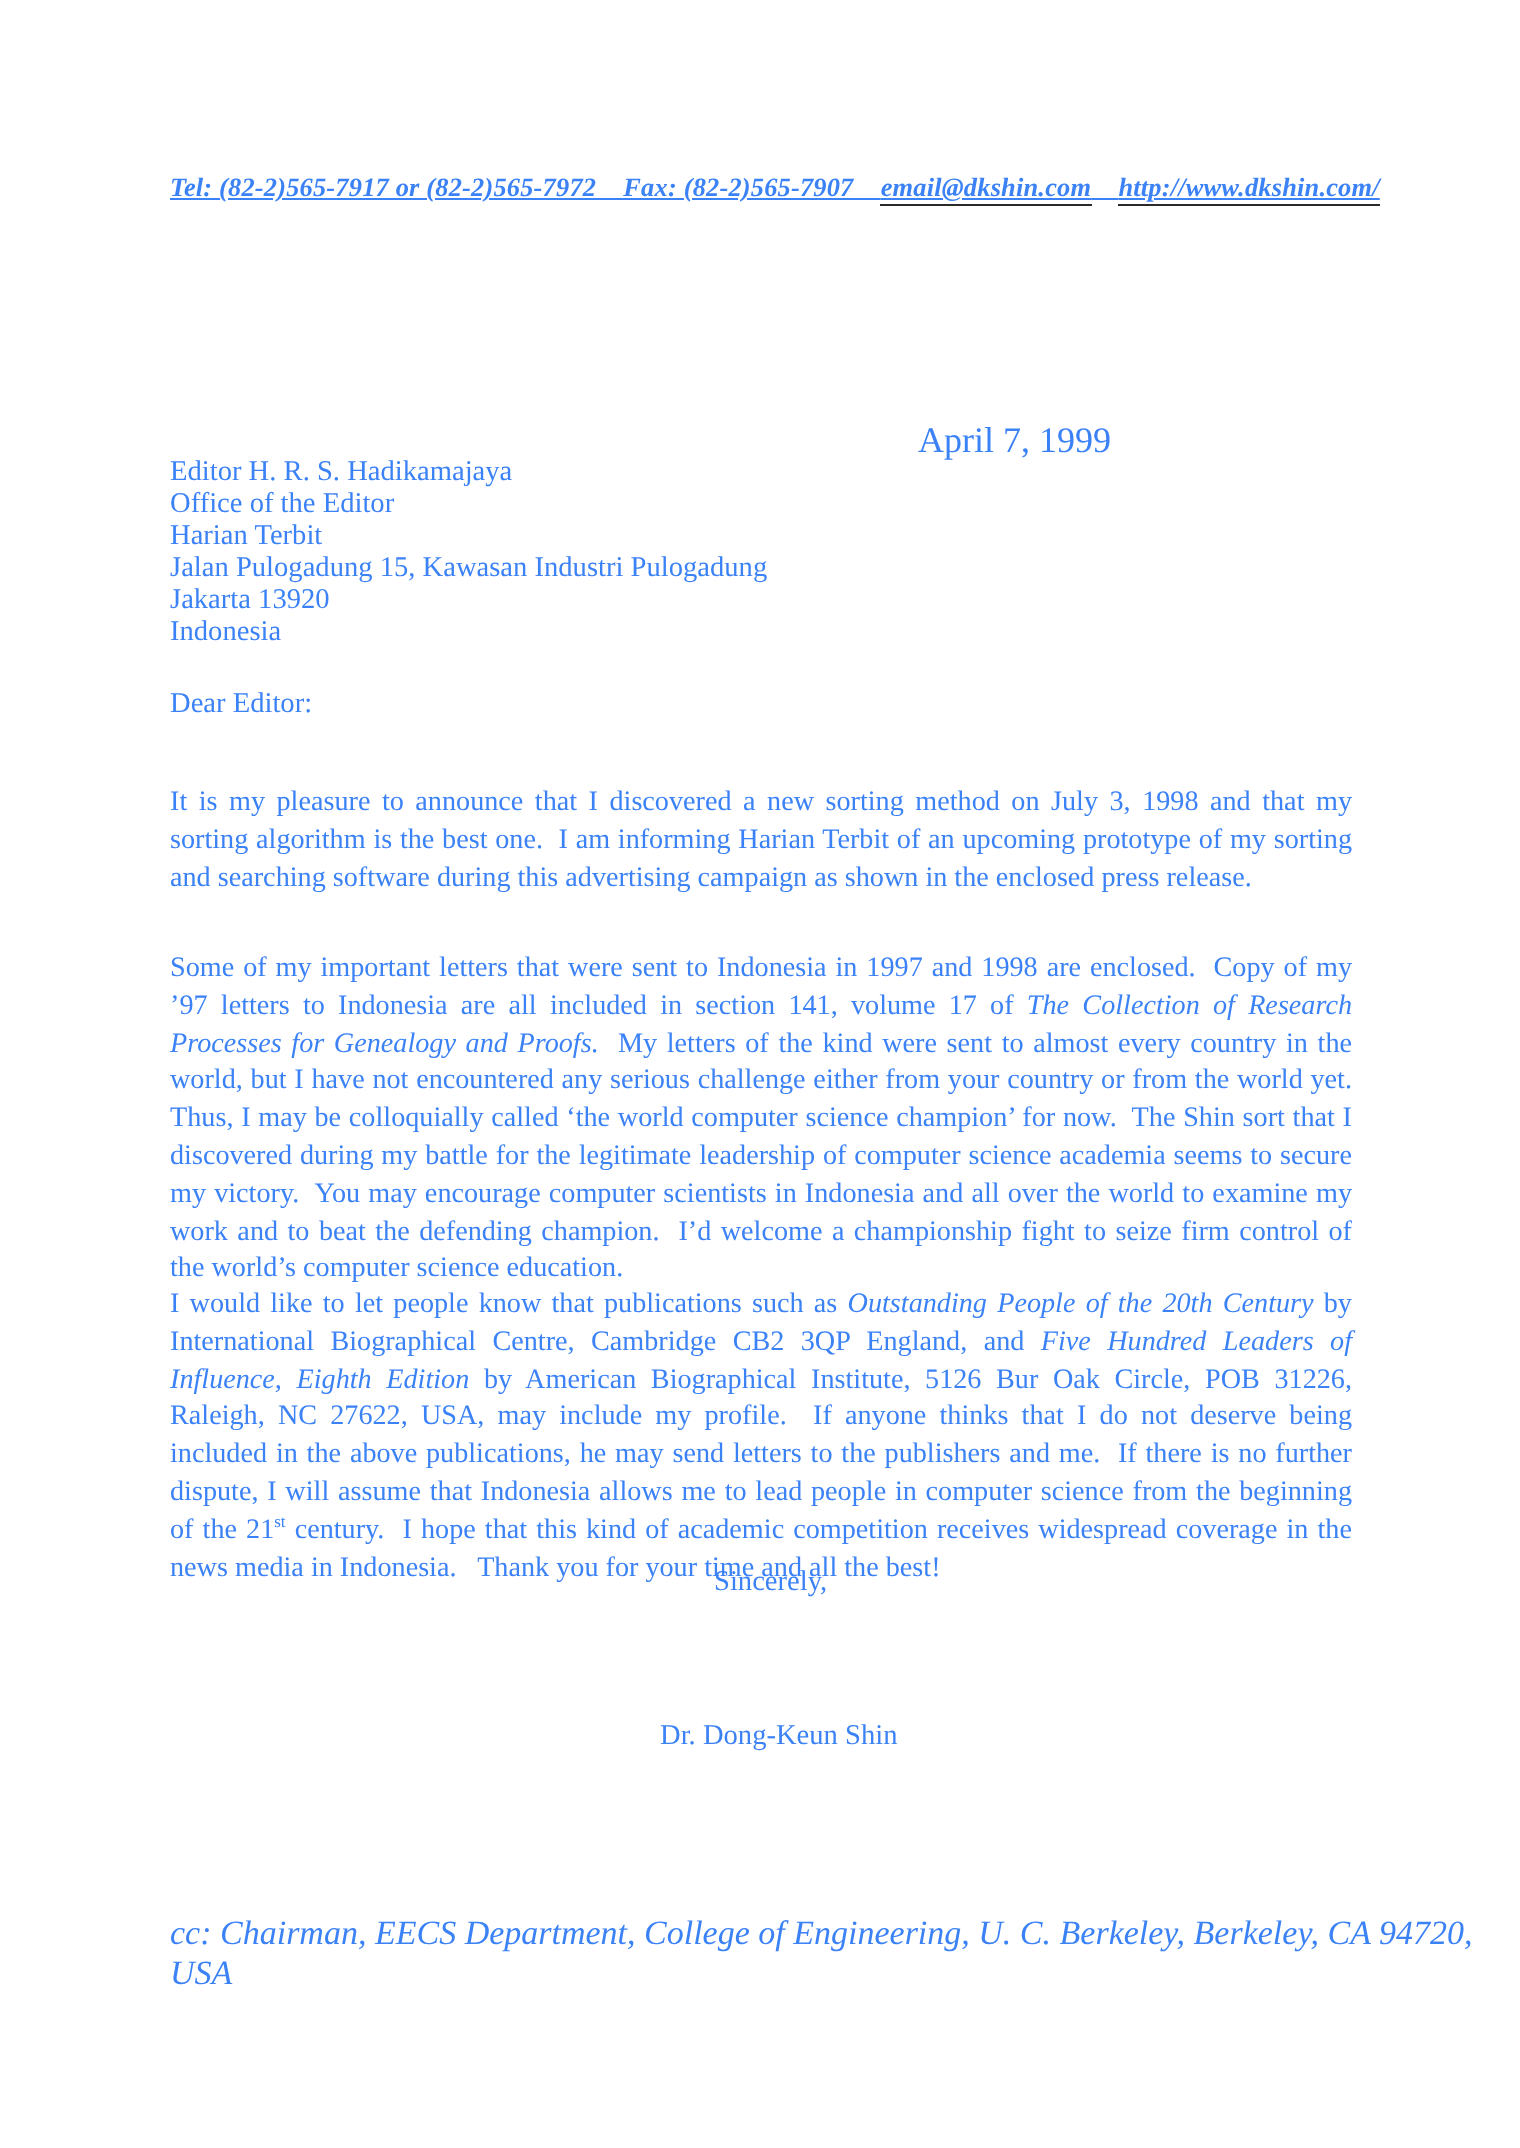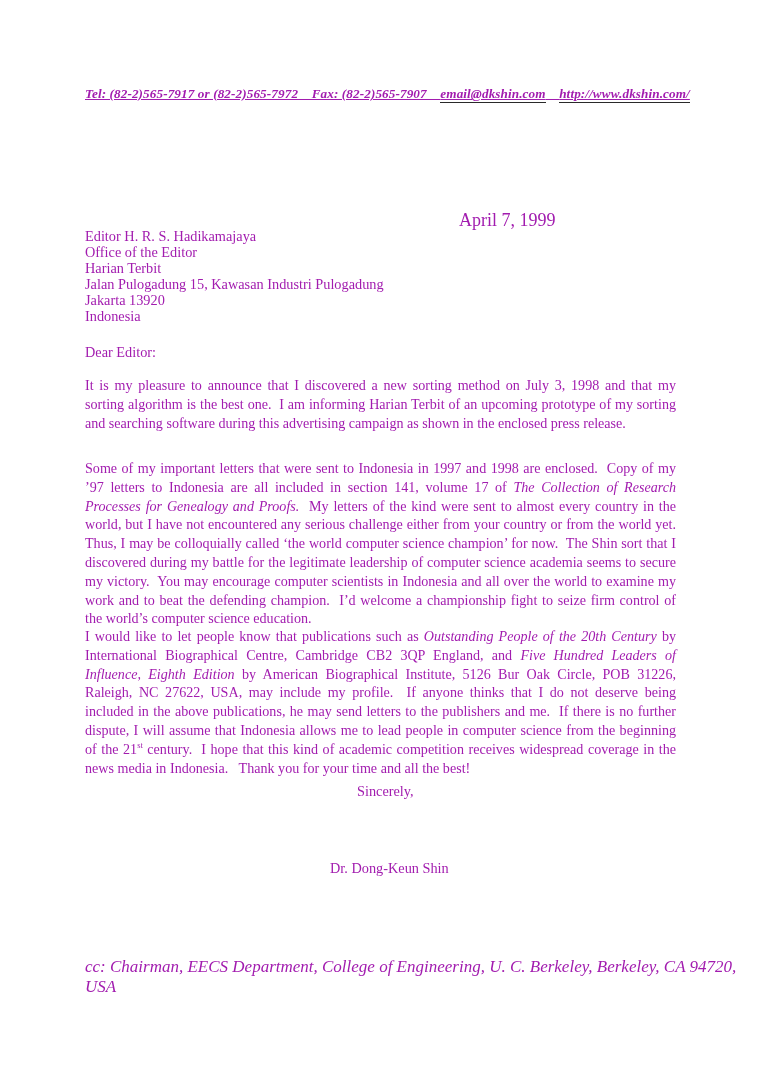--- a/index.html
+++ b/index.html
@@ -1,21 +1,21 @@
 <!DOCTYPE html>
 <html><head>
 <meta charset="utf-8">
 <style>
   html, body { margin: 0; padding: 0; background: #ffffff; }
   .page {
     position: relative;
     width: 760px;
     height: 1074px;
     background: #ffffff;
-    color: #a21caf;
+    color: #3b82f6;
     font-family: "Liberation Serif", "DejaVu Serif", serif;
     overflow: hidden;
   }
   .abs { position: absolute; }
 
   .header-line {
     left: 85px; top: 86px; width: 600px;
     font-size: 13.2px;
     font-weight: bold;
     font-style: italic;
@@ -41,20 +41,21 @@
 
   .salutation { left: 85px; top: 344px; font-size: 14.3px; text-align: right; }
 
   .para {
     left: 85px; width: 591px;
     font-size: 14.1px;
     line-height: 18.8px;
     text-align: justify;
     text-justify: inter-word;
     white-space: pre-wrap;
+    margin-top: 16px;
   }
   .para-1 { top: 376px; }
   .para-2 { top: 459px; }
   .para-3 { top: 627px; }
   .para .i { font-style: italic; }
   .para .sup { vertical-align: super; font-size: 8.5px; line-height: 0; }
 
   .closing   { left: 357px; top: 783px; font-size: 14.3px; }
   .signature { left: 330px; top: 860px; font-size: 14.3px; }
   .cc-line   { left: 85px;  top: 957px; font-size: 17px; font-style: italic; }

